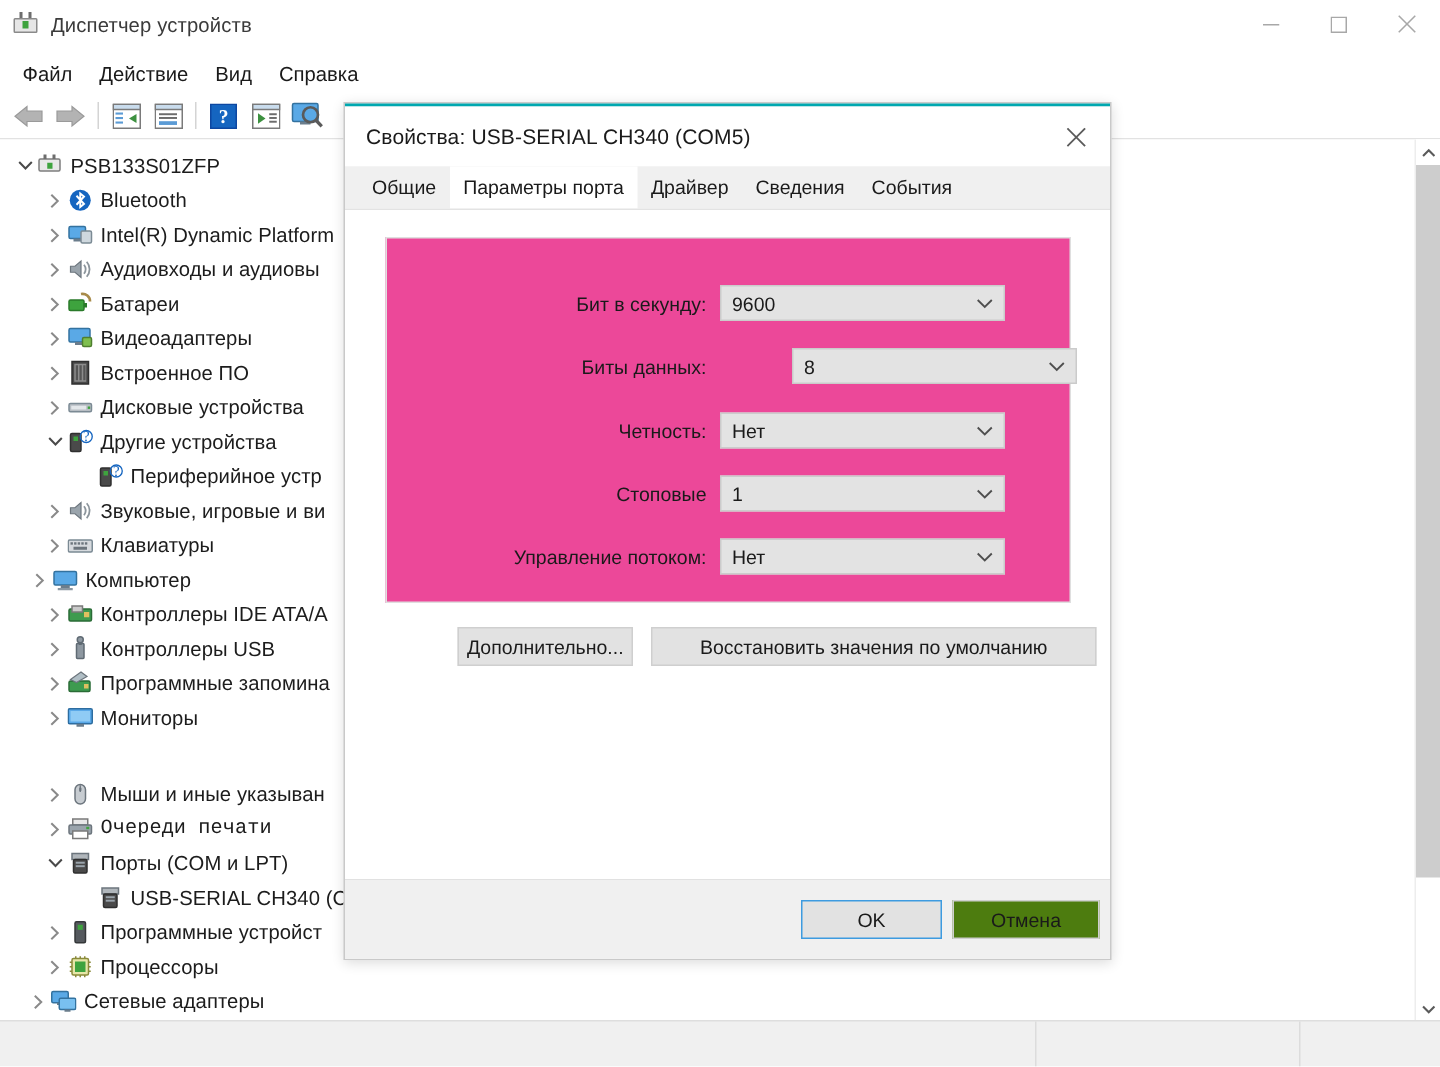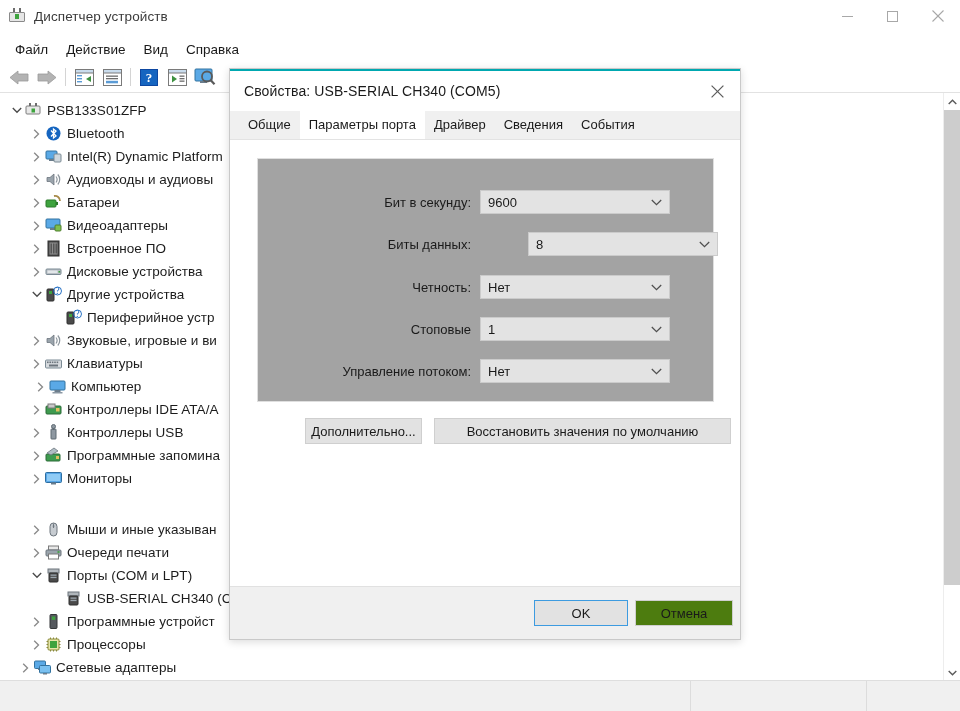--- a/index.html
+++ b/index.html
@@ -234,21 +234,21 @@
     background:#ffffff;
     border-top:1px solid #e3e3e3;
   }
 
   
   .groupbox {
     position:absolute; left:27px; top:18px;
     width:457px; height:244px;
     border:1px solid #dfdfdf;
     box-sizing:border-box;
-    background:#a3a3a3;
+    background:#ec4899;
   }
   .form-row {
     position:absolute;
     display:flex; align-items:center;
   }
   .form-label {
     font-size:13px; color:#1a1a1a;
     text-align:right;
     width:222px;
     padding-right:9px;
@@ -572,21 +572,21 @@
               <rect x="0.5" y="5" width="16" height="8" rx="1" fill="#d6dade" stroke="#7b8a94"></rect>
               <rect x="2" y="6.5" width="1.6" height="1.6" fill="#6c757d"></rect>
               <rect x="4.4" y="6.5" width="1.6" height="1.6" fill="#6c757d"></rect>
               <rect x="6.8" y="6.5" width="1.6" height="1.6" fill="#6c757d"></rect>
               <rect x="9.2" y="6.5" width="1.6" height="1.6" fill="#6c757d"></rect>
               <rect x="11.6" y="6.5" width="1.6" height="1.6" fill="#6c757d"></rect>
               <rect x="4" y="9.5" width="9" height="2" fill="#6c757d"></rect>
             </svg></span>
           <span class="tlabel">Клавиатуры</span>
         </div>
-        <div class="tnode" style="padding-left: 32px;">
+        <div class="tnode" style="padding-left: 18px;">
           <span class="twist">
             <svg width="7" height="10" viewBox="0 0 7 10">
               <path d="M1.2,0.8 L5.5,5 L1.2,9.2" fill="none" stroke="#8a8a8a" stroke-width="1.35"></path>
             </svg>
           </span>
           <span class="ticon"><svg width="17" height="17" viewBox="0 0 17 17">
               <rect x="1" y="3" width="15" height="9" rx="1" fill="#5aa9e6" stroke="#33729f"></rect>
               <rect x="5.5" y="12" width="6" height="2" fill="#6b7d8c"></rect>
               <rect x="3.5" y="14" width="10" height="1.5" fill="#8b98a3"></rect>
             </svg></span>
@@ -650,21 +650,21 @@
               <path d="M1.2,0.8 L5.5,5 L1.2,9.2" fill="none" stroke="#8a8a8a" stroke-width="1.35"></path>
             </svg>
           </span>
           <span class="ticon"><svg width="17" height="17" viewBox="0 0 17 17">
               <rect x="5" y="2" width="7" height="13" rx="3.5" fill="#c7ccd1" stroke="#6c757d"></rect>
               <line x1="8.5" y1="2.5" x2="8.5" y2="7" stroke="#6c757d" stroke-width="0.9"></line>
               <rect x="7.8" y="4" width="1.5" height="2.5" rx="0.7" fill="#6c757d"></rect>
             </svg></span>
           <span class="tlabel">Мыши и иные указыван</span>
         </div>
-        <div class="tnode" style="padding-left: 28px;">
+        <div class="tnode" style="padding-left: 28px; font-family: Liberation Mono, monospace;">
           <span class="twist">
             <svg width="7" height="10" viewBox="0 0 7 10">
               <path d="M1.2,0.8 L5.5,5 L1.2,9.2" fill="none" stroke="#8a8a8a" stroke-width="1.35"></path>
             </svg>
           </span>
           <span class="ticon"><svg width="17" height="17" viewBox="0 0 17 17">
               <rect x="3.5" y="2" width="10" height="4" fill="#e8e8e8" stroke="#7a7a7a"></rect>
               <rect x="1" y="6" width="15" height="6" rx="1" fill="#9aa4ac" stroke="#6c757d"></rect>
               <rect x="3.5" y="10" width="10" height="5" fill="#ffffff" stroke="#7a7a7a"></rect>
               <rect x="12.5" y="7.2" width="2" height="1.6" fill="#3ea33e"></rect>

